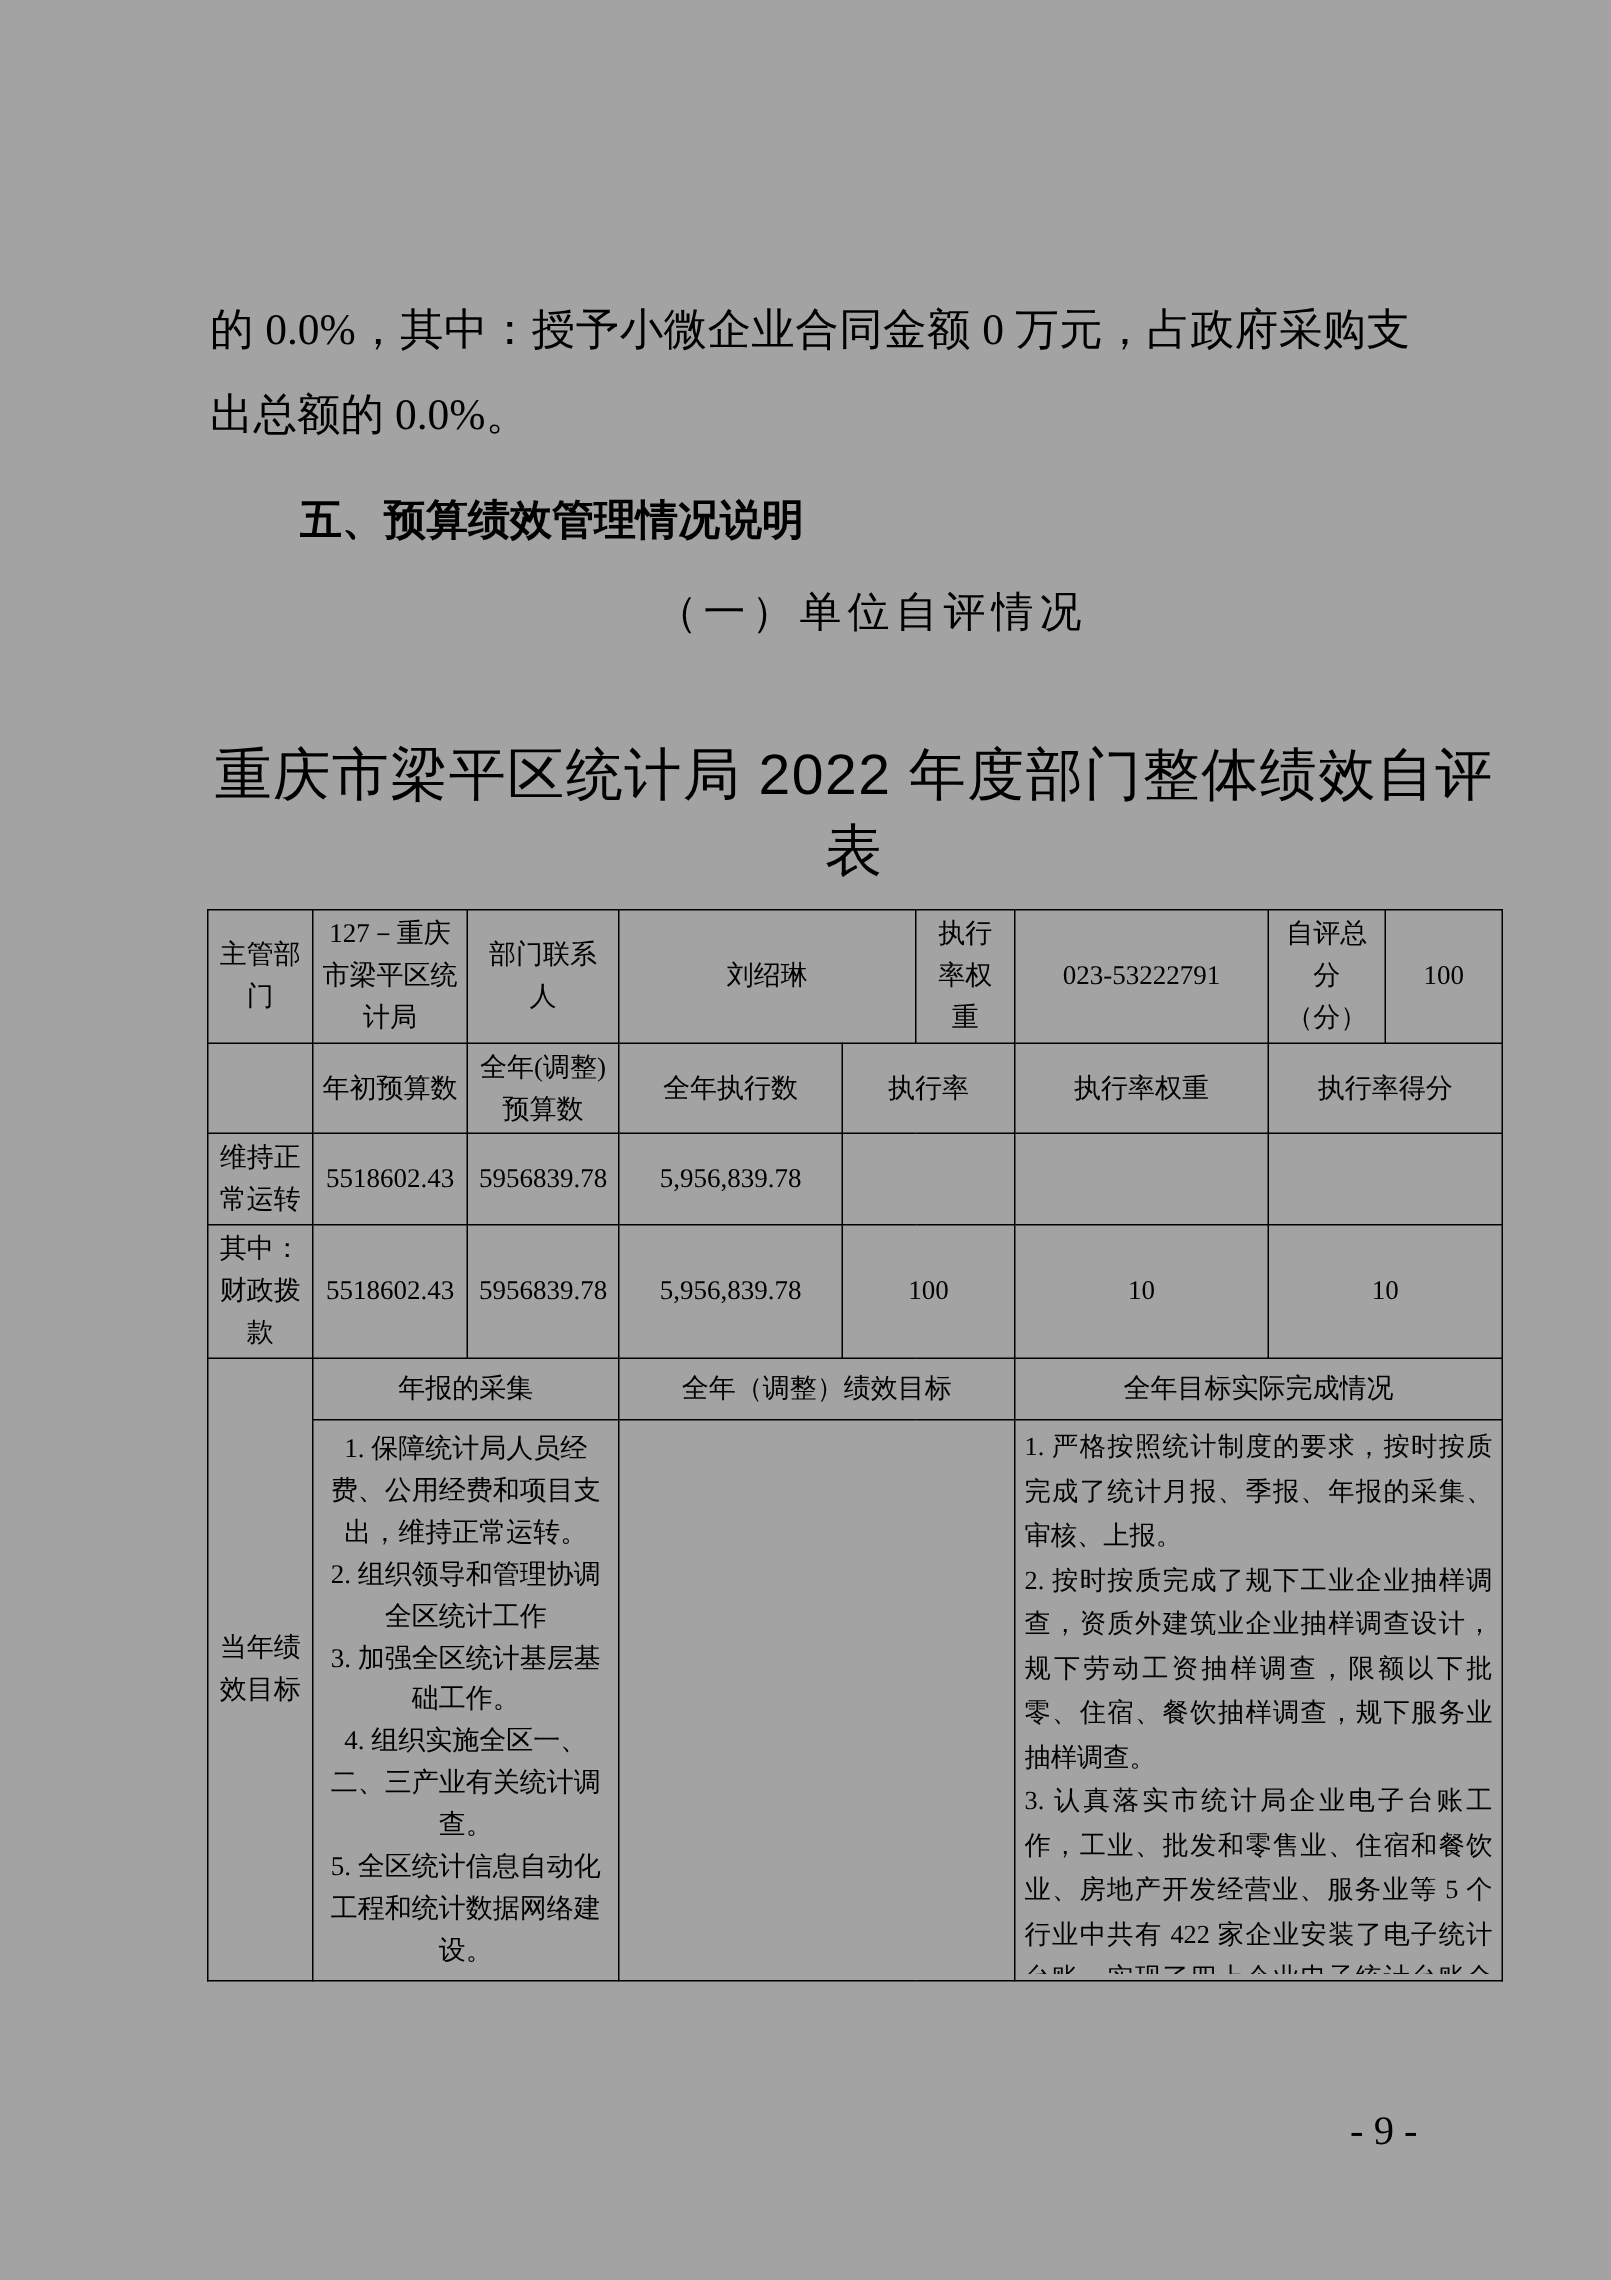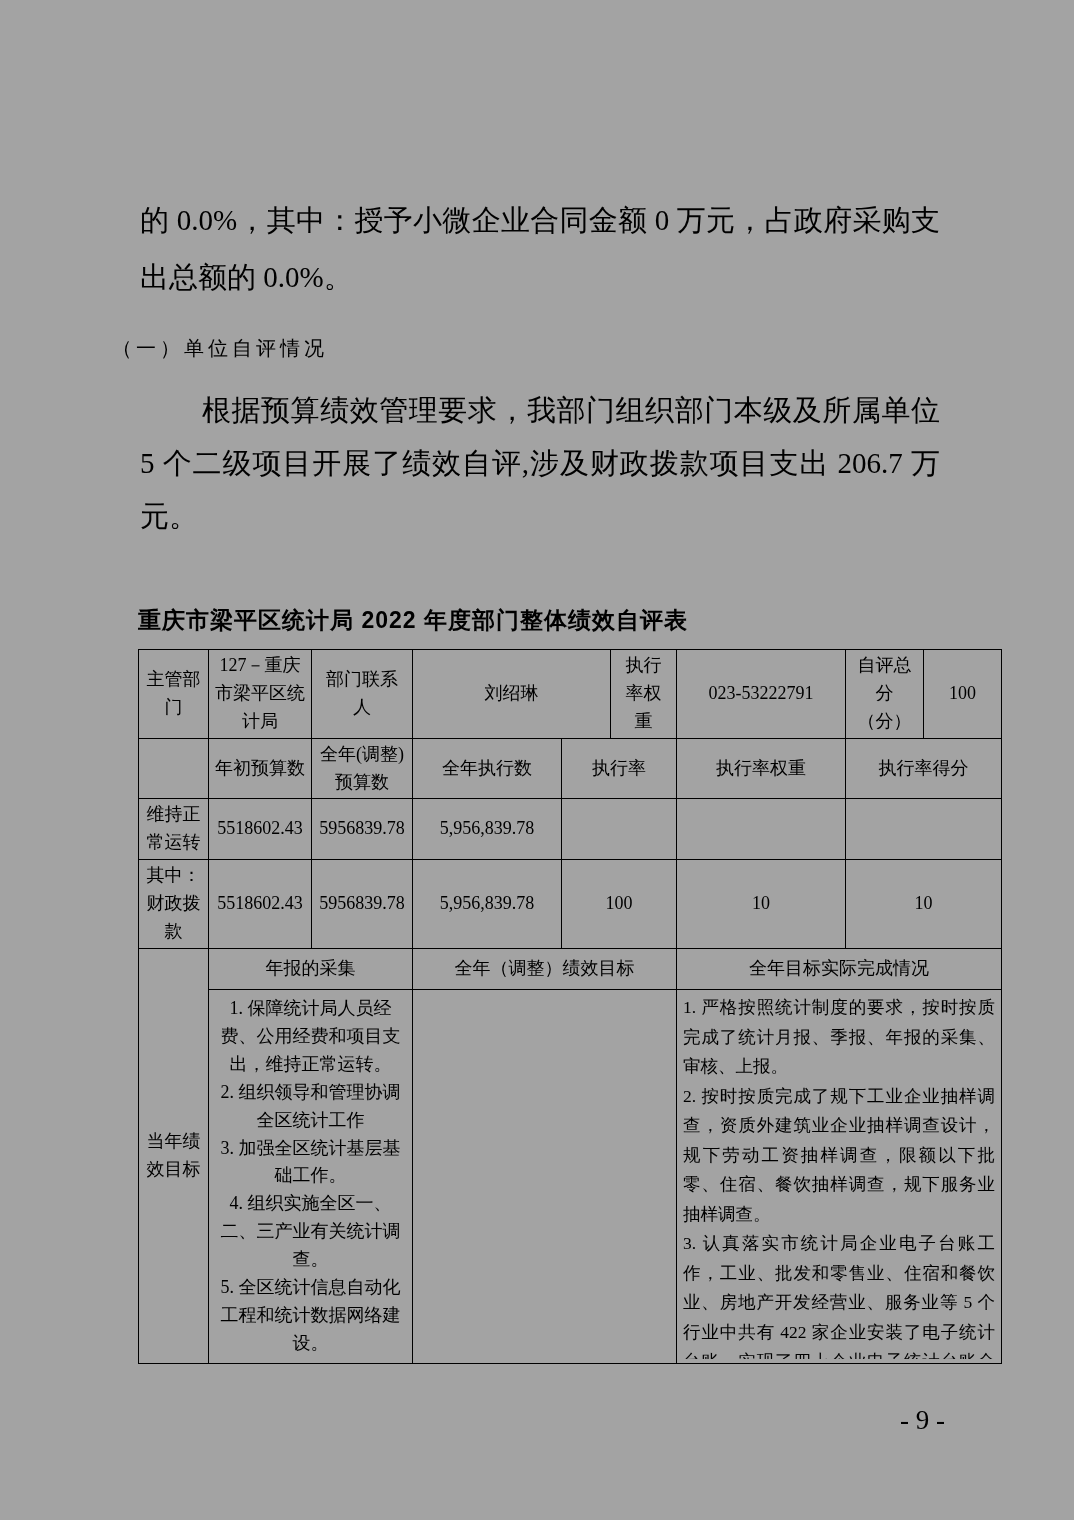--- a/index.html
+++ b/index.html
@@ -19,39 +19,41 @@
     text-align:justify;
   }
   .heading {
     margin:21px 0 0 200px;
     font-family:"Liberation Sans","DejaVu Sans",sans-serif;
     font-weight:bold;
     font-size:28px;
     line-height:40px;
   }
   .subheading {
-    margin:22px 0 0 112px;
-    font-size:20px;
+    margin:22px 0 0 88px;
+    font-size:28px;
     letter-spacing:4px;
     line-height:40px;
+    text-align:center;
   }
   .p-body {
     margin:16px 0 0 140px;
     width:800px;
     font-size:29px;
     line-height:53px;
     text-align:justify;
     text-indent:62px;
   }
   .table-title {
     margin:62px 0 0 138px;
     width:863px;
+    text-align:center;
     font-family:"Liberation Sans","DejaVu Sans",sans-serif;
-    font-weight:bold;
-    font-size:23px;
+    font-weight:normal;
+    font-size:38px;
     letter-spacing:1px;
   }
   table.self-eval {
     margin:13px 0 0 138px;
     width:863px;
     border-collapse:collapse;
     table-layout:fixed;
     font-size:18px;
   }
   table.self-eval td {
@@ -92,24 +94,24 @@
     font-size:27px;
   }
 </style>
 </head>
 <body>
 
 <div class="page">
 
   <p class="p-top">的 0.0%，其中：授予小微企业合同金额 0 万元，占政府采购支出总额的 0.0%。</p>
 
+  <div class="heading">五、预算绩效管理情况说明</div>
 
   <div class="subheading">（一）单位自评情况</div>
 
-  <p class="p-body">根据预算绩效管理要求，我部门组织部门本级及所属单位 5 个二级项目开展了绩效自评,涉及财政拨款项目支出 206.7 万元。</p>
 
   <div class="table-title">重庆市梁平区统计局 2022 年度部门整体绩效自评表</div>
 
   <table class="self-eval">
     <colgroup>
       <col style="width:70px">
         <col style="width:103px">
         <col style="width:101px">
       <col style="width:149px">
         <col style="width:49px">

